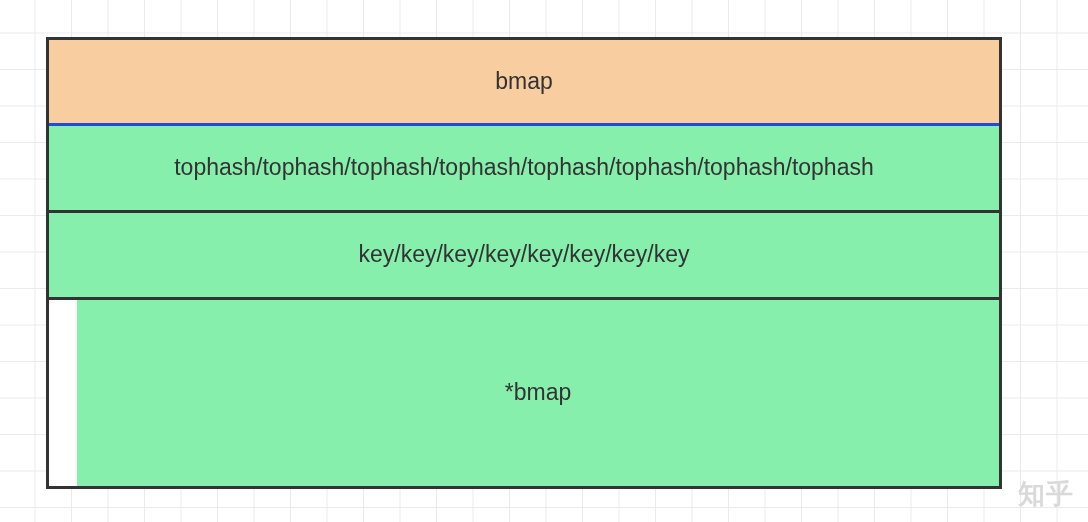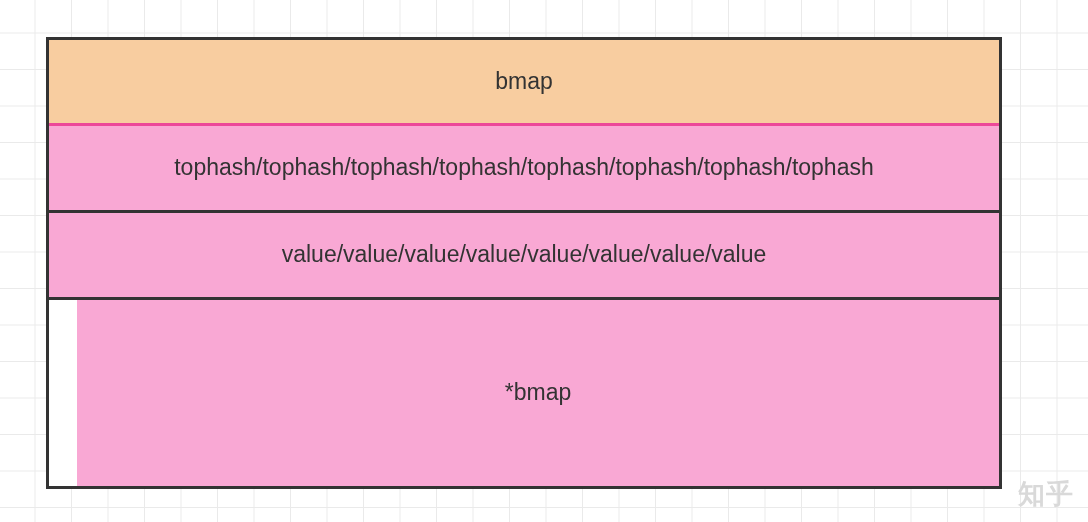--- a/index.html
+++ b/index.html
@@ -48,27 +48,27 @@
     justify-content: center;
     color: #333333;
     text-align: center;
     white-space: nowrap;
     overflow: hidden;
   }
 
   .row.header {
     flex: 0 0 86px;
     background: #F8CDA0;
-    border-bottom: 3px solid #ec4899;
+    border-bottom: 3px solid #1d4ed8;
     font-size: 23px;
   }
 
   .row.body {
     flex: 0 0 87px;
-    background: #f9a8d4;
+    background: #86efac;
     border-bottom: 3px solid #333333;
     font-size: 23px;
   }
 
   .row.body.last {
     flex: 1 1 auto;
     border-bottom: none;
     margin-left: 28px;
   }
 
@@ -104,24 +104,24 @@
   <div id="bmap-table">
 
     <div class="row header">
       <span class="row-label">bmap</span>
     </div>
 
     <div class="row body">
       <span class="row-label">tophash/tophash/tophash/tophash/tophash/tophash/tophash/tophash</span>
     </div>
 
+    <div class="row body">
+      <span class="row-label">key/key/key/key/key/key/key/key</span>
+    </div>
 
-    <div class="row body">
-      <span class="row-label">value/value/value/value/value/value/value/value</span>
-    </div>
 
     <div class="row body last">
       <span class="row-label">*bmap</span>
     </div>
 
   </div>
 
   <div id="watermark">
     <span class="wm-site">知乎</span>
   </div>

